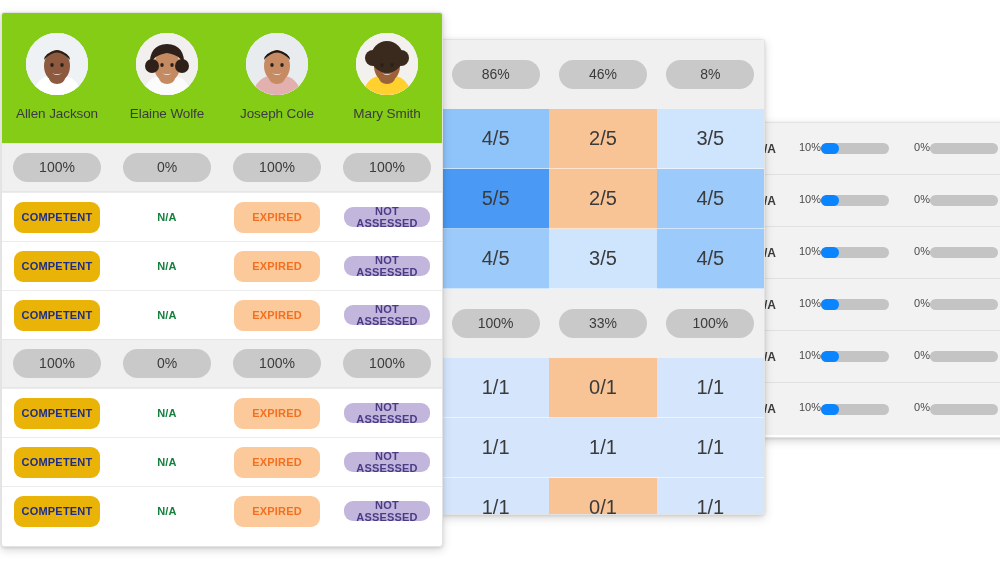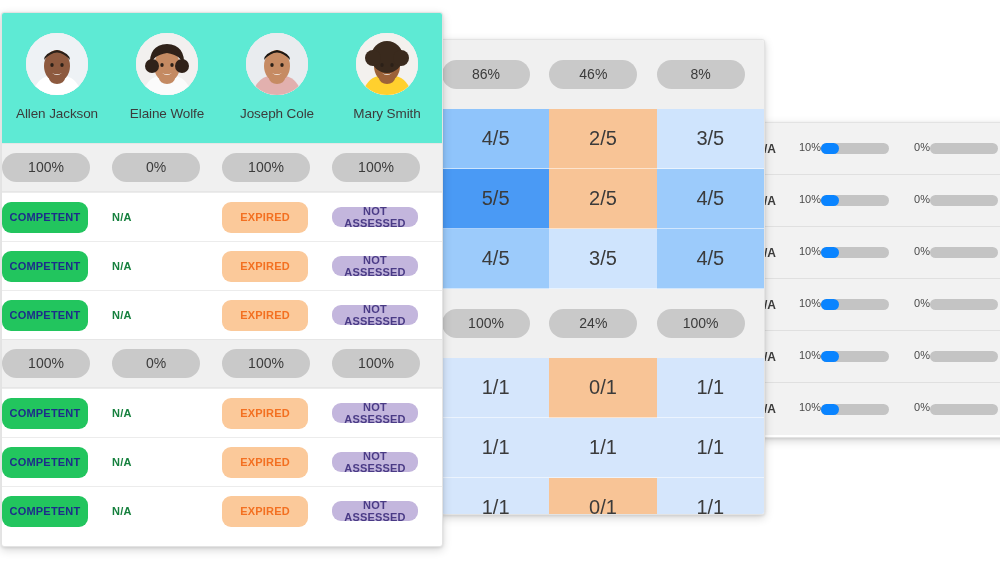--- a/index.html
+++ b/index.html
@@ -24,21 +24,21 @@
 
   
   #panel-people{ left:1px; top:12px; width:442px; height:535px; z-index:3; }
 
   .people-header{
     display:flex;
     height:130px;
     align-items:flex-start;
     padding-top:20px;
     box-sizing:border-box;
-    background:#5eead4;
+    background:#84cc16;
   }
   .person{
     flex:1 1 0;
     display:flex;
     flex-direction:column;
     align-items:center;
     justify-content:flex-start;
   }
   .avatar{
     width:62px;height:62px;border-radius:50%;
@@ -61,40 +61,41 @@
     height:49px;
     border-top:1px solid #ececec;
     box-sizing:border-box;
   }
   .srow.pct{ background:#f0f0f0; border-top:1px solid #e6e6e6; border-bottom:1px solid #e6e6e6;}
   .srow.plain{ background:#ffffff; }
   .scell{
     flex:1 1 0;
     display:flex;
     align-items:center;
+    justify-content:center;
   }
   .pill{
     display:inline-flex;
     align-items:center;
     justify-content:center;
     text-align:center;
     border-radius:9px;
     font-size:11px;
     font-weight:bold;
     letter-spacing:.2px;
     line-height:1.12;
     padding:0 6px;
     box-sizing:border-box;
   }
   .pill.pct-pill{
     width:88px;height:29px;border-radius:15px;
     background:#c9c9c9;color:#3b3b3b;
     font-weight:normal;font-size:14px;letter-spacing:0;
   }
-  .pill.competent{ width:86px;height:31px;background:#22c55e;color:#1d2d8a; }
+  .pill.competent{ width:86px;height:31px;background:#eab308;color:#1d2d8a; }
   .pill.expired{   width:86px;height:31px;background:#fbc99a;color:#f37021; }
   .pill.notassessed{ width:86px;height:20px;background:#c3b6dd;color:#4a3b86; }
   .na-text{ font-size:11px;color:#15803d;font-weight:bold;letter-spacing:.2px; }
 
   
   #panel-heatmap{ left:441px; top:39px; width:324px; height:476px; z-index:2; }
   .hm-rowpct{
     display:flex;
     height:69px;
     align-items:center;
@@ -276,21 +277,21 @@
       <div class="hm-row">
         <div class="hm-cell" style="background: rgb(156, 203, 251);">4/5</div>
         <div class="hm-cell" style="background: rgb(207, 228, 253);">3/5</div>
         <div class="hm-cell" style="background: rgb(156, 203, 251);">4/5</div>
       </div>
       <div class="hm-rowpct">
         <div class="scell">
           <span class="pill pct-pill">100%</span>
         </div>
         <div class="scell">
-          <span class="pill pct-pill">24%</span>
+          <span class="pill pct-pill">33%</span>
         </div>
         <div class="scell">
           <span class="pill pct-pill">100%</span>
         </div>
       </div>
       <div class="hm-row">
         <div class="hm-cell" style="background: rgb(213, 230, 252);">1/1</div>
         <div class="hm-cell" style="background: rgb(248, 196, 150);">0/1</div>
         <div class="hm-cell" style="background: rgb(213, 230, 252);">1/1</div>
       </div>

